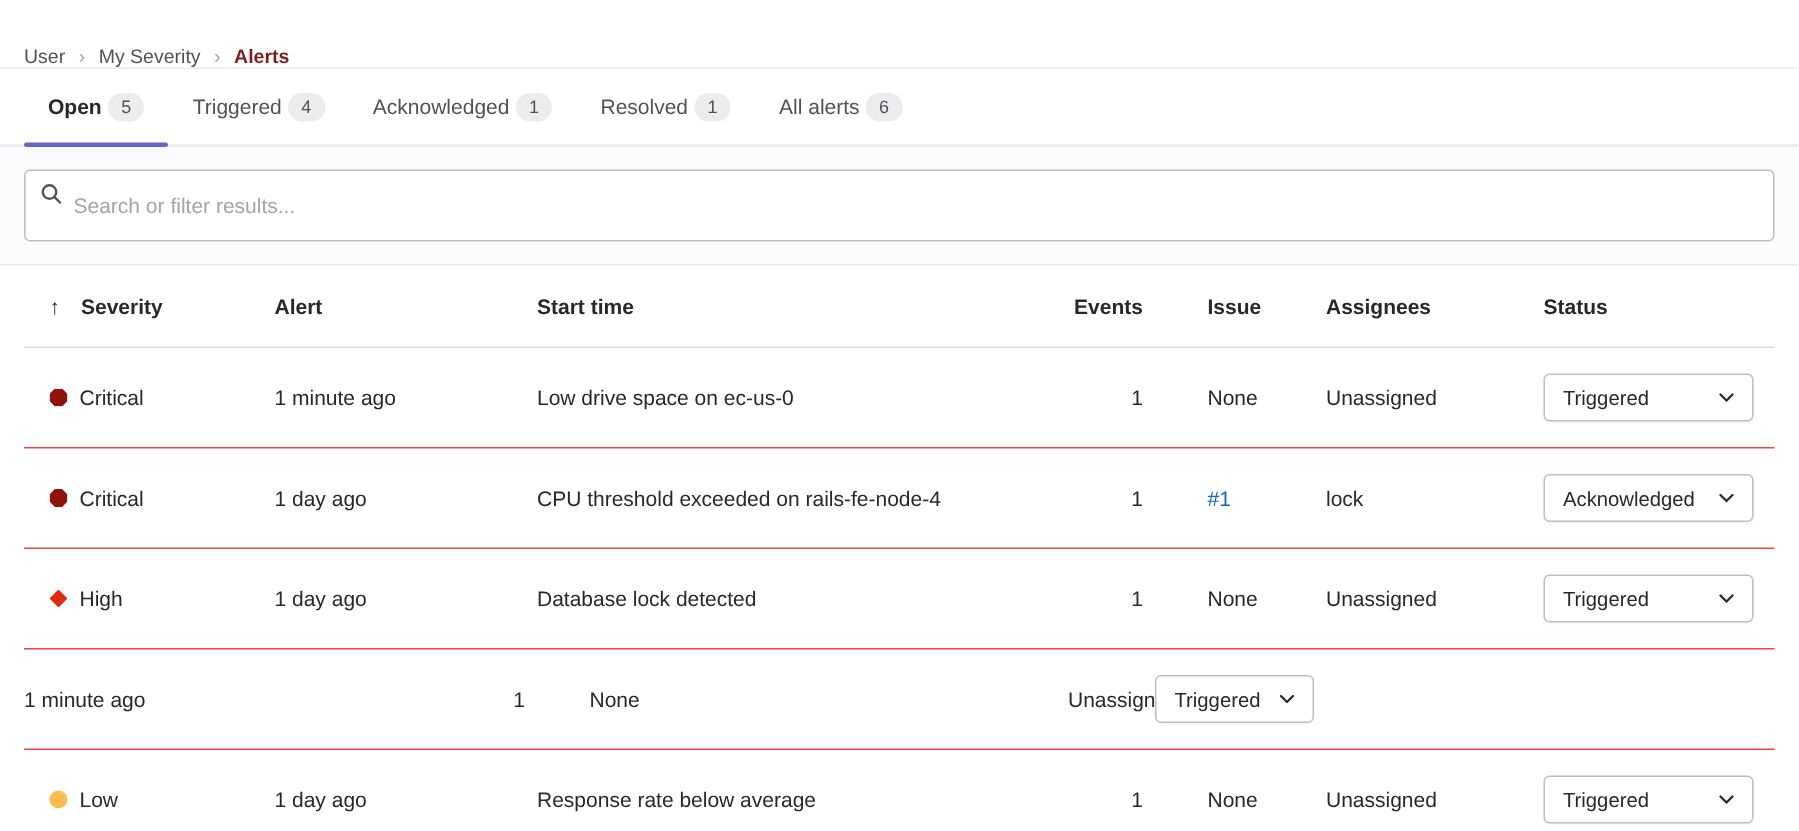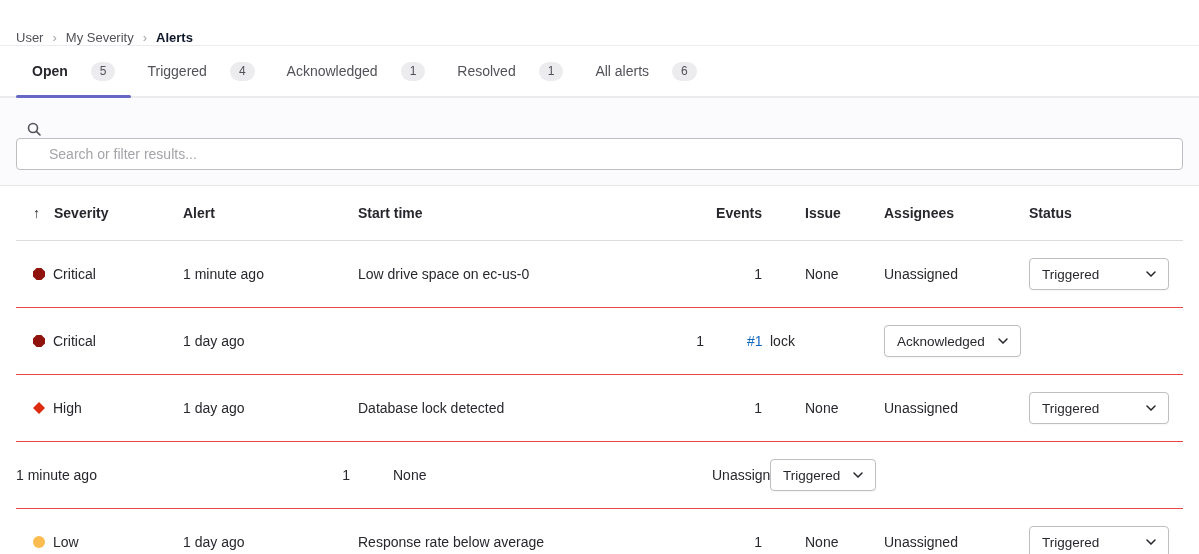--- a/index.html
+++ b/index.html
@@ -14,35 +14,35 @@
   
   .breadcrumb-bar {
     height: 46px;
     display: flex;
     align-items: flex-end;
     padding: 0 16px;
     border-bottom: 1px solid #ececef;
     font-size: 13px;
   }
   .crumb { color: #535158; text-decoration: none; cursor: pointer; }
-  .crumb.current { color: #0f172a; font-weight: 700; }
+  .crumb.current { color: #7f1d1d; font-weight: 700; }
   .crumb-sep { color: #a4a3a8; margin: 0 9px; font-size: 13px; }
 
   
   .tabs-bar {
     height: 52px;
     display: flex;
     align-items: stretch;
     padding: 0 16px;
     border-bottom: 2px solid #ececef;
   }
   .tab {
     display: flex;
     align-items: center;
-    gap: 23px;
+    gap: 4px;
     padding: 0 16px;
     color: #535158;
     cursor: pointer;
     position: relative;
     text-decoration: none;
     white-space: nowrap;
   }
   .tab.active { color: #28272d; font-weight: 700; }
   .tab.active::after {
     content: "";
@@ -64,30 +64,29 @@
 
   
   .filter-band {
     background: #fbfafd;
     border-bottom: 1px solid #e8e8ea;
     padding: 15px 16px;
   }
   .search-box { position: relative; }
   .search-box input {
     width: 100%;
-    height: 32px;
+    height: 48px;
     border: 1px solid #bfbfc3;
     border-radius: 4px;
     background: #ffffff;
     padding: 0 12px 0 32px;
     font-family: "Liberation Sans", sans-serif;
     font-size: 14px;
     color: #28272d;
     outline: none;
-    margin-top: 25px;
   }
   .search-box input::placeholder { color: #a4a3a8; }
   .search-icon {
     position: absolute;
     left: 10px; top: 8px;
     width: 16px; height: 16px;
     pointer-events: none;
   }
 
   
@@ -219,20 +218,21 @@
             </svg>
           </button>
         </div>
       </div>
       <div class="trow body-row">
         <div class="cell severity">
           <span class="sev-icon sev-critical"></span>
           <span>Critical</span>
         </div>
         <div class="cell">1 day ago</div>
+        <div class="cell">CPU threshold exceeded on rails-fe-node-4</div>
         <div class="cell events">1</div>
         <div class="cell issue"><a class="issue-link">#1</a></div>
         <div class="cell">lock</div>
         <div class="cell status-col">
           <button class="status-dropdown">
             <span>Acknowledged</span>
             <svg width="10" height="6" viewBox="0 0 10 6" class="chev">
               <path d="M1 1l4 4 4-4" fill="none" stroke="#28272d" stroke-width="1.5" stroke-linecap="round"></path>
             </svg>
           </button>

